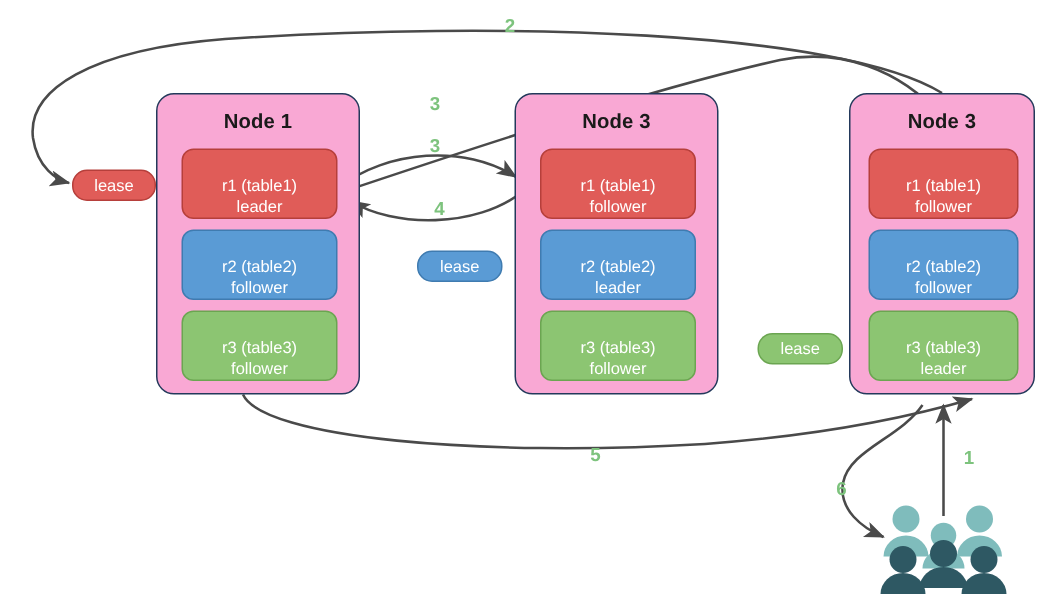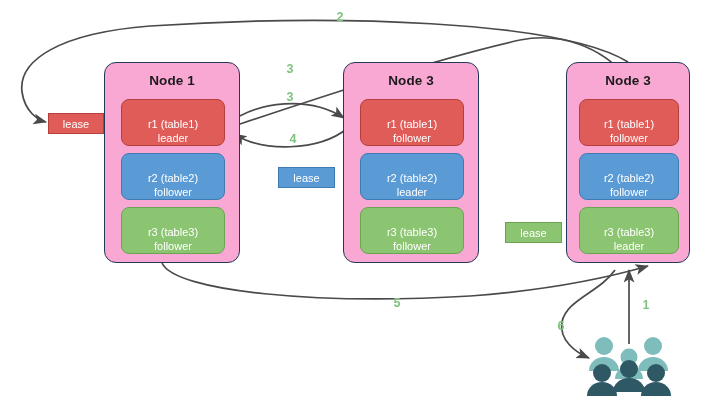--- a/index.html
+++ b/index.html
@@ -42,21 +42,21 @@
     justify-content:center;
     padding-top:18px;
   }
   .replica span{display:block;white-space:nowrap;}
   .r-red{background:#E05C58;border:1.4px solid #B63F3B;}
   .r-blue{background:#5A9BD5;border:1.4px solid #3F7BB0;align-items:center;}
   .r-green{background:#8CC572;border:1.4px solid #6BA551;}
   .lease{
     position:absolute;
     box-sizing:border-box;
-    border-radius:0;
+    border-radius:10px;
     color:#ffffff;
     font-size:11px;
     display:flex;
     align-items:center;
     justify-content:center;
   }
   .step-label{
     position:absolute;
     color:#7DC37D;
     font-size:12.5px;

